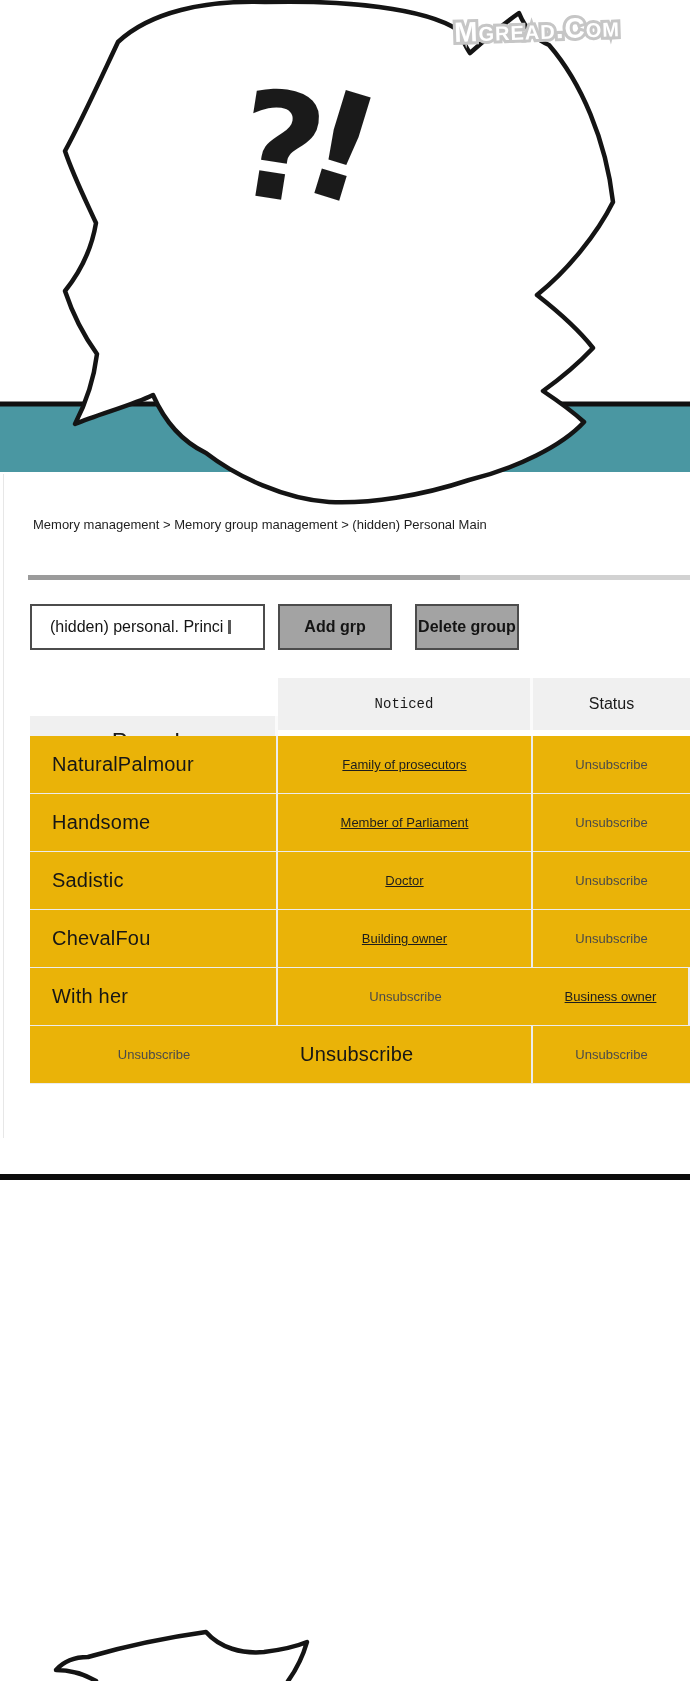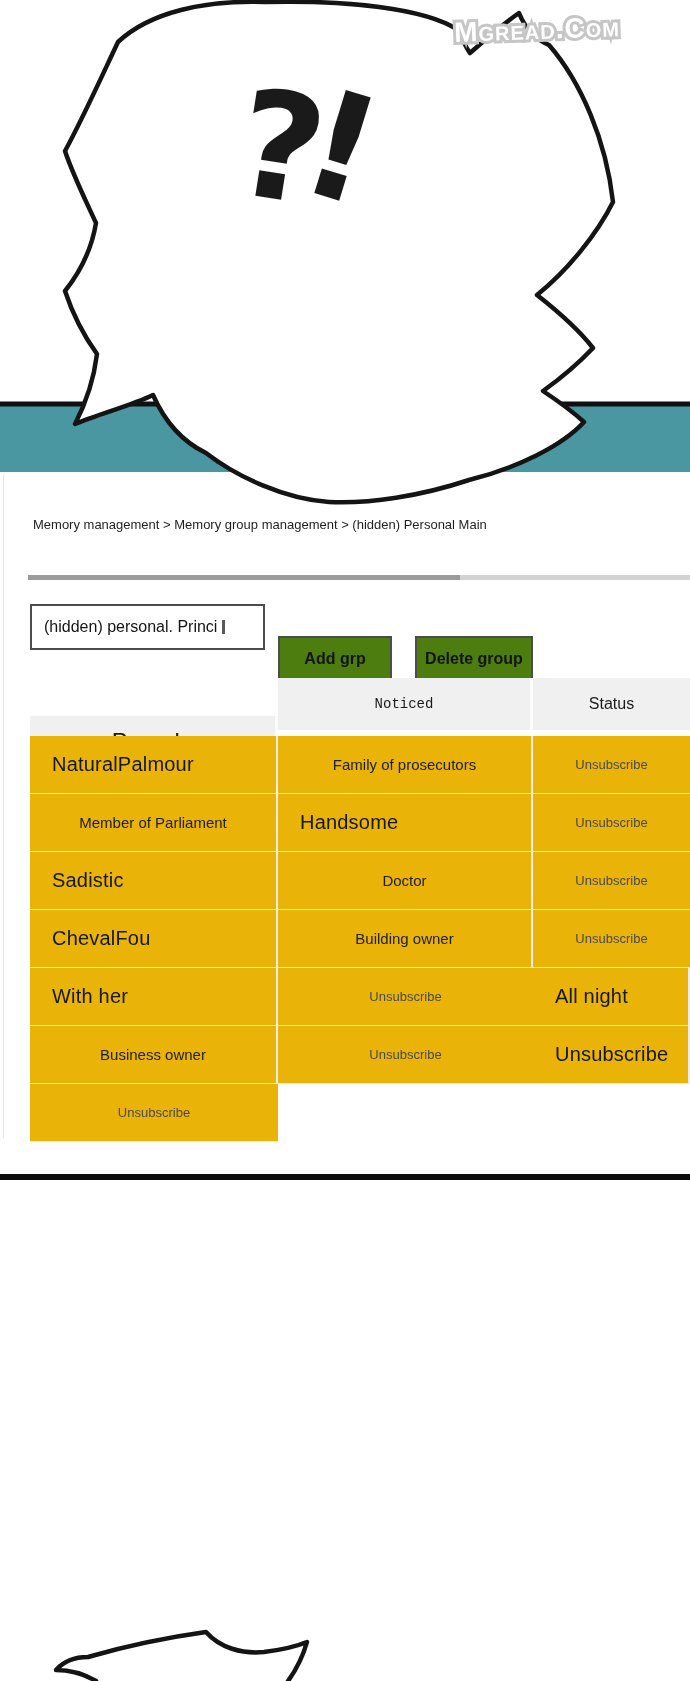--- a/index.html
+++ b/index.html
@@ -23,51 +23,51 @@
   
   .panel-left-border{left:3px;top:474px;width:1px;height:664px;background:#e7e7e7;}
   .breadcrumb{
     left:33px;top:517px;font-size:13px;color:#1f1f1f;letter-spacing:0px;white-space:nowrap;
   }
   .rule-dark{left:28px;top:575px;width:432px;height:5px;background:#9b9b9b;}
   .rule-light{left:460px;top:575px;width:230px;height:5px;background:#d2d2d2;}
 
   .input-box{
     left:30px;top:604px;width:235px;height:46px;border:2px solid #4c4c4c;background:#ffffff;
-    display:flex;align-items:center;padding-left:12px;box-sizing:border-box;
+    display:flex;align-items:center;padding-left:18px;box-sizing:border-box;
     font-size:16px;font-weight:500;color:#141414;white-space:nowrap;overflow:hidden;
   }
   .text-cursor{display:inline-block;width:3px;height:14px;background:#3c3c3c;margin-left:5px;opacity:.85;}
   .btn{
-    border:2px solid #4c4c4c;background:#4d7c0f;box-sizing:border-box;height:46px;top:604px;
+    border:2px solid #4c4c4c;background:#a3a3a3;box-sizing:border-box;height:46px;top:604px;
     display:flex;align-items:center;justify-content:center;
-    font-size:16px;font-weight:600;color:#141414;cursor:pointer;margin-top:32px;
+    font-size:16px;font-weight:600;color:#141414;cursor:pointer;
   }
   .btn-add{left:278px;width:114px;}
-  .btn-del{left:415px;width:118px;}
+  .btn-del{left:415px;width:104px;}
 
   
   .table{left:30px;top:678px;width:660px;display:grid;
     grid-template-columns:248px 255px 157px;
     grid-auto-rows:58px;}
   .th{
     background:#f0f0f0;height:52px;display:flex;align-items:center;justify-content:center;
     border-right:3px solid #fbfbfb;box-sizing:border-box;color:#1a1a1a;
   }
   .th.last{border-right:none;}
   .th-0{font-size:24px;margin-top:38px;}
   .th-1{font-size:14px;font-family:Liberation Mono, monospace;}
   .th-2{font-size:16px;}
   .td{
     display:flex;align-items:center;box-sizing:border-box;background:#eab308;
     border-bottom:1px solid #ececec;border-right:2px solid #ececec;
   }
   .td.last{border-right:none;}
   .td-pseudo{font-size:20px;color:#161616;padding-left:22px;justify-content:flex-start;letter-spacing:.2px;}
-  .td-noticed{font-size:15px;color:#1d1d1d;justify-content:center;text-align:center;}
+  .td-noticed{font-size:13px;color:#1d1d1d;justify-content:center;text-align:center;text-decoration:underline;}
   .td-status{font-size:13px;color:#4a4a4a;justify-content:center;cursor:pointer;}
 
   .divider{left:0;top:1174px;width:690px;height:6px;background:#0c0c0c;}
   .comic-bottom{left:0;top:1600px;}
 </style>
 </head>
 <body>
 
 <div class="canvas">
 
@@ -121,36 +121,35 @@
 
   <div class="abs table">
     <div class="th th-0">Pseudo</div>
     <div class="th th-1">Noticed</div>
     <div class="th th-2 last">Status</div>
 
     <div class="td td-pseudo">NaturalPalmour</div>
     <div class="td td-noticed">Family of prosecutors</div>
     <div class="td td-status last">Unsubscribe</div>
 
+    <div class="td td-pseudo">Handsome</div>
     <div class="td td-noticed">Member of Parliament</div>
-    <div class="td td-pseudo">Handsome</div>
     <div class="td td-status last">Unsubscribe</div>
 
     <div class="td td-pseudo">Sadistic</div>
     <div class="td td-noticed">Doctor</div>
     <div class="td td-status last">Unsubscribe</div>
 
     <div class="td td-pseudo">ChevalFou</div>
     <div class="td td-noticed">Building owner</div>
     <div class="td td-status last">Unsubscribe</div>
 
     <div class="td td-pseudo">With her</div>
     <div class="td td-status last">Unsubscribe</div>
 
-    <div class="td td-pseudo">All night</div>
     <div class="td td-noticed">Business owner</div>
     <div class="td td-status last">Unsubscribe</div>
 
     <div class="td td-pseudo">Unsubscribe</div>
     <div class="td td-status last">Unsubscribe</div>
   </div>
 
   <div class="abs divider"></div>
 
   <svg class="abs comic-bottom" width="690" height="81" viewBox="0 0 690 81">

